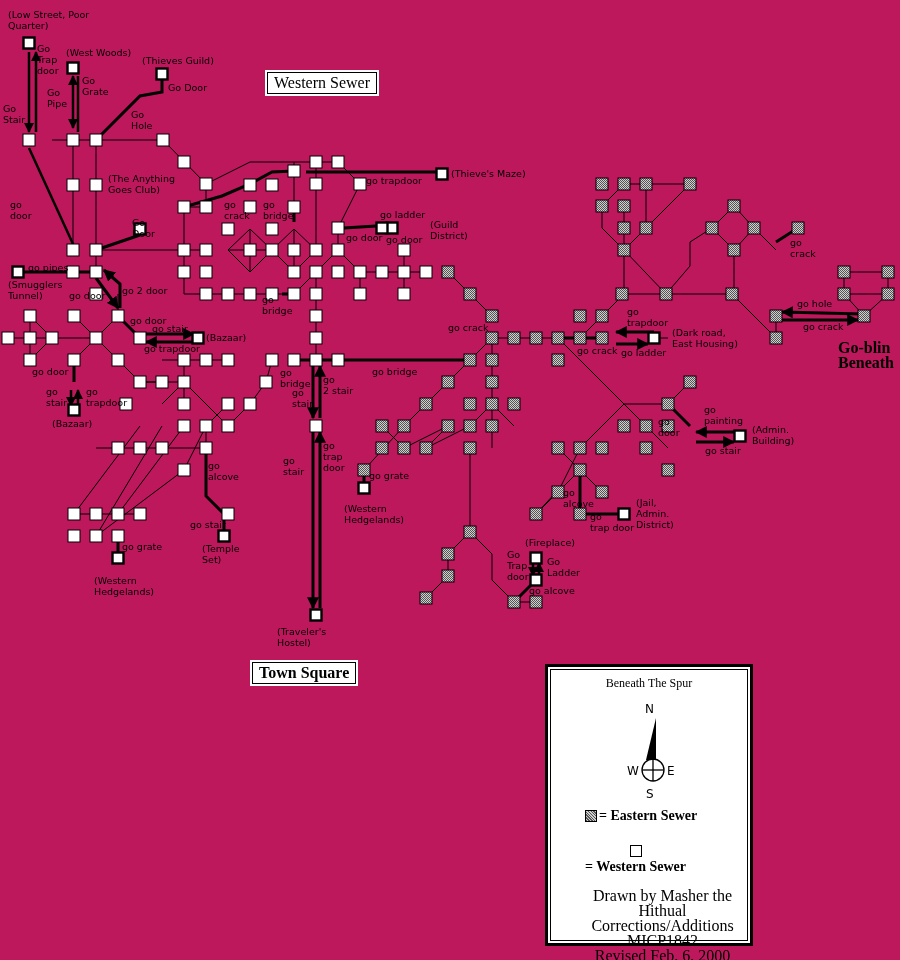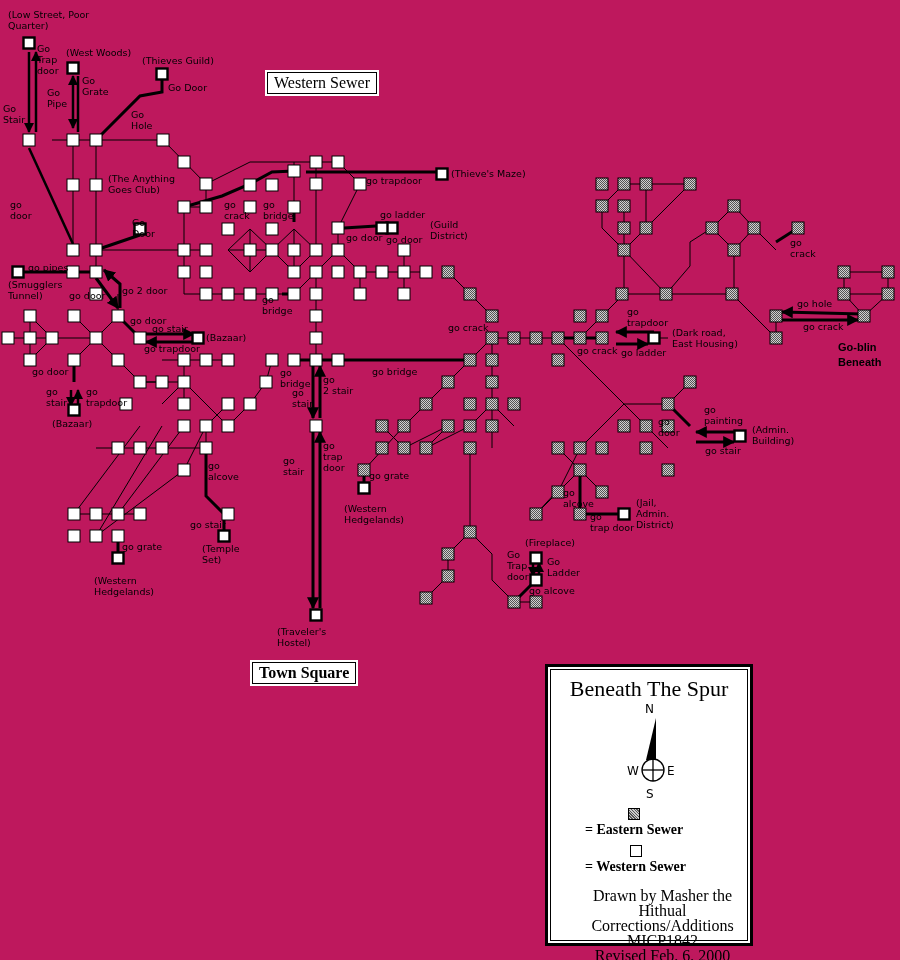--- a/index.html
+++ b/index.html
@@ -1,24 +1,24 @@
 <!DOCTYPE html>
 <html><head>
 <meta charset="utf-8">
 <style>
   html, body { margin: 0; padding: 0; background: #fff; }
   #stage { position: relative; width: 900px; height: 960px; overflow: hidden; background: #be185d; }
   #map { position: absolute; left: 0; top: 0; }
   .lbl { font-family: "DejaVu Sans", sans-serif; font-size: 9.5px; fill: #000; }
   .title-box { position: absolute; border: 3px solid #be185d; padding: 2px; background: #fff; }
   .title-box .inner { border: 1px solid #000; padding: 1px 6px; font-family: "Liberation Serif", serif; font-size: 16px; color: #000; white-space: nowrap; }
-  .goblin { position: absolute; font-family: Liberation Sans, sans-serif; font-weight: bold; font-size: 11px; line-height: 15px; color: #000; text-align: left; }
+  .goblin { position: absolute; font-family: Liberation Serif, serif; font-weight: bold; font-size: 16px; line-height: 15px; color: #000; text-align: left; }
   #legend { position: absolute; left: 545px; top: 664px; width: 208px; height: 282px; border: 3px solid #000; padding: 2px; box-sizing: border-box; background: #fff; }
   #legend .inner { border: 1px solid #000; width: 100%; height: 100%; box-sizing: border-box; position: relative; font-family: "Liberation Serif", serif; color: #000; }
-  #legend .lg-title { position: absolute; left: 0; right: 0; top: 6px; text-align: center; font-size: 22px; }
+  #legend .lg-title { position: absolute; left: 0; right: 0; top: 6px; text-align: center; font-size: 12px; }
   #legend .compass-letter { position: absolute; font-family: "DejaVu Sans", sans-serif; font-size: 12px; }
   #legend .key-row { position: absolute; left: 34px; font-size: 14px; font-weight: bold; display: flex; align-items: center; gap: 2px; }
   #legend .swatch { width: 10px; height: 10px; border: 1px solid #000; display: inline-block; }
   #legend .swatch.east { background-color: #9a9a9a; background-image: repeating-linear-gradient(45deg, #555 0 1px, #ccc 1px 2px); }
   #legend .swatch.west { background: #fff; }
   #legend .credits { position: absolute; left: 27px; top: 218px; font-size: 16px; line-height: 15px; text-align: center; }
 </style>
 </head>
 <body>
 
@@ -500,21 +500,21 @@
       <span class="compass-letter" style="left:94px; top:32px;">N</span>
       <svg style="position:absolute; left:72px; top:48px;" width="60" height="70">
         <polygon points="33,0 33,42 23,42" fill="#000"></polygon>
         <circle cx="30" cy="52" r="11" fill="none" stroke="#000" stroke-width="1.3"></circle>
         <line x1="19" y1="52" x2="41" y2="52" stroke="#000" stroke-width="1.3"></line>
         <line x1="30" y1="41" x2="30" y2="63" stroke="#000" stroke-width="1.3"></line>
       </svg>
       <span class="compass-letter" style="left:76px; top:94px;">W</span>
       <span class="compass-letter" style="left:116px; top:94px;">E</span>
       <span class="compass-letter" style="left:95px; top:117px;">S</span>
-      <div class="key-row" style="top:138px;flex-direction:column;">
+      <div class="key-row" style="top:138px;">
         <span class="swatch east"></span>
         <span>= Eastern Sewer</span>
       </div>
       <div class="key-row" style="top:175px;flex-direction:column;">
         <span class="swatch west"></span>
         <span>= Western Sewer</span>
       </div>
       <div class="credits">
         <div>Drawn by Masher the Hithual</div>
         <div>Corrections/Additions MICP1842</div>

